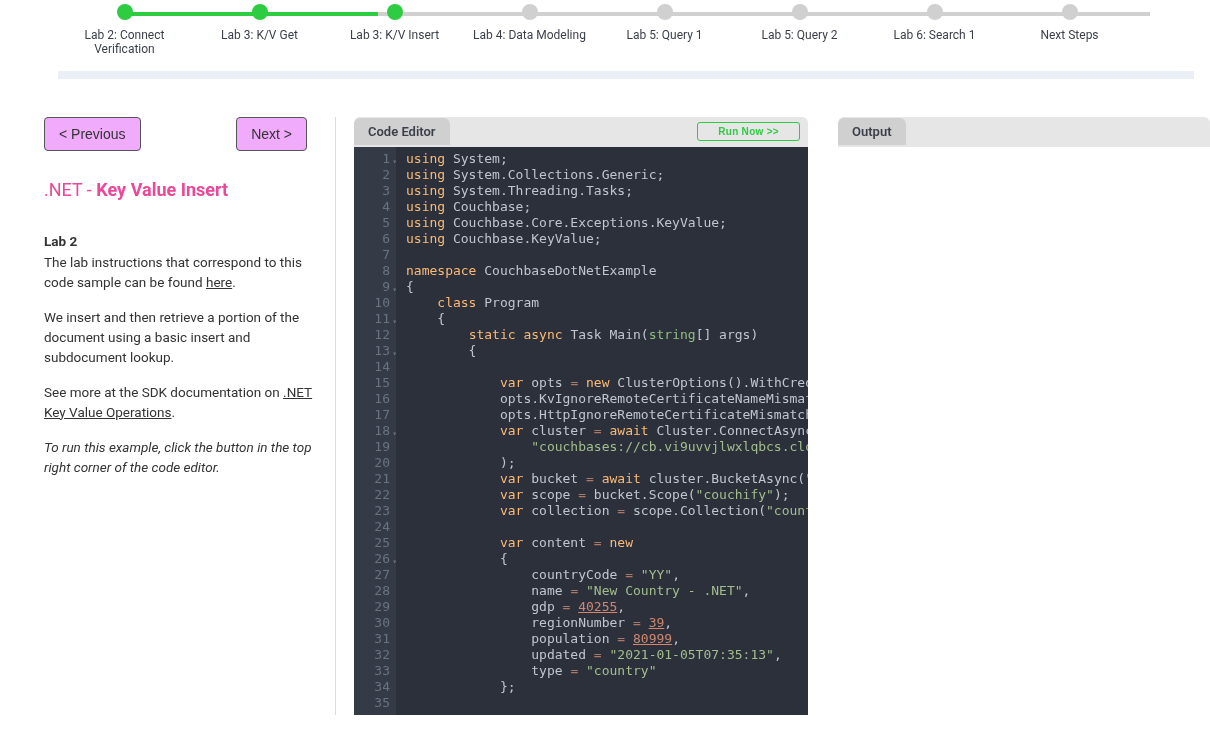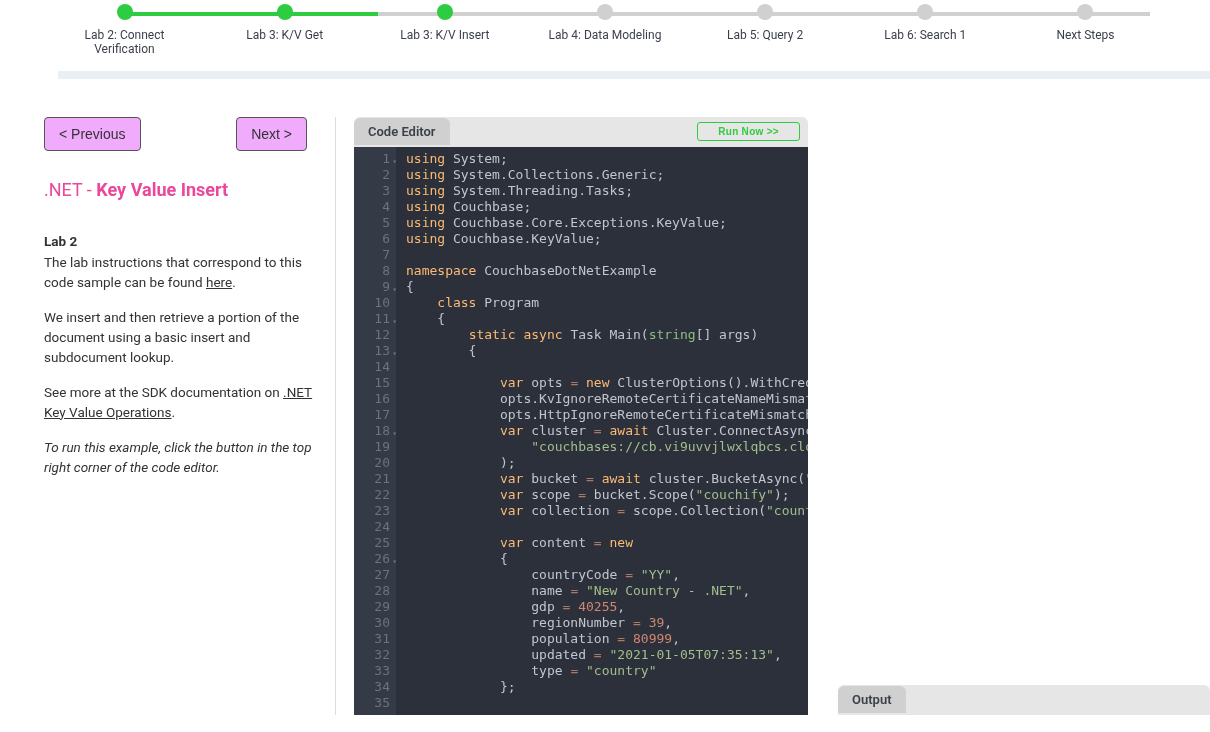--- a/index.html
+++ b/index.html
@@ -7,21 +7,21 @@
     font-family: -apple-system, BlinkMacSystemFont, "Segoe UI", Roboto, sans-serif;
     background: #fff;
     color: #333;
     width: 1210px;
     height: 732px;
     overflow: hidden;
   }
   
   .progress-wrap {
     position: relative;
-    padding: 4px 0 0 0;
+    padding: 4px 16px 0 0;
   }
   .progress-row {
     display: flex;
     justify-content: space-between;
     position: relative;
     padding: 0 60px;
   }
   .progress-line {
     position: absolute;
     top: 12px;
@@ -106,21 +106,20 @@
   }
   .desc .lab-head { font-weight: 700; display:block; margin-bottom:2px;}
   .desc p { margin-bottom: 16px; }
   .desc a { color: #333; text-decoration: underline; }
   .desc .ital { font-style: italic; }
   
   .right {
     flex: 1;
     display: flex;
     padding-left: 18px;
-    align-items: flex-end;
   }
   .editor-col {
     width: 454px;
     display: flex;
     flex-direction: column;
   }
   .panel-head {
     display: flex;
     align-items: center;
     justify-content: space-between;
@@ -178,21 +177,21 @@
     top:3px;
   }
   .code {
     padding: 4px 0 4px 10px;
     white-space: pre;
     overflow: hidden;
   }
   .code .row { height:16px; display:block;}
   .k-blue   { color:#fdba74; }
   .k-str    { color:#a3be8c; }     
-  .k-num    { color:#d08770; }     
+  .k-num    { color:#d08770;text-decoration:underline; }     
   .k-green  { color:#8fbf7f; }     
   .k-op     { color:#ab7967; }
   .output-col {
     flex: 1;
     margin-left: 30px;
     display:flex;
     flex-direction:column;
   }
   .output-body{
     flex:1;
@@ -214,20 +213,24 @@
         <div class="node done"></div>
         <div class="step-label">Lab 3: K/V Get</div>
       </div>
       <div class="step">
         <div class="node done"></div>
         <div class="step-label">Lab 3: K/V Insert</div>
       </div>
       <div class="step">
         <div class="node"></div>
         <div class="step-label">Lab 4: Data Modeling</div>
+      </div>
+      <div class="step">
+        <div class="node"></div>
+        <div class="step-label">Lab 5: Query 1</div>
       </div>
       <div class="step">
         <div class="node"></div>
         <div class="step-label">Lab 5: Query 2</div>
       </div>
       <div class="step">
         <div class="node"></div>
         <div class="step-label">Lab 6: Search 1</div>
       </div>
       <div class="step">

